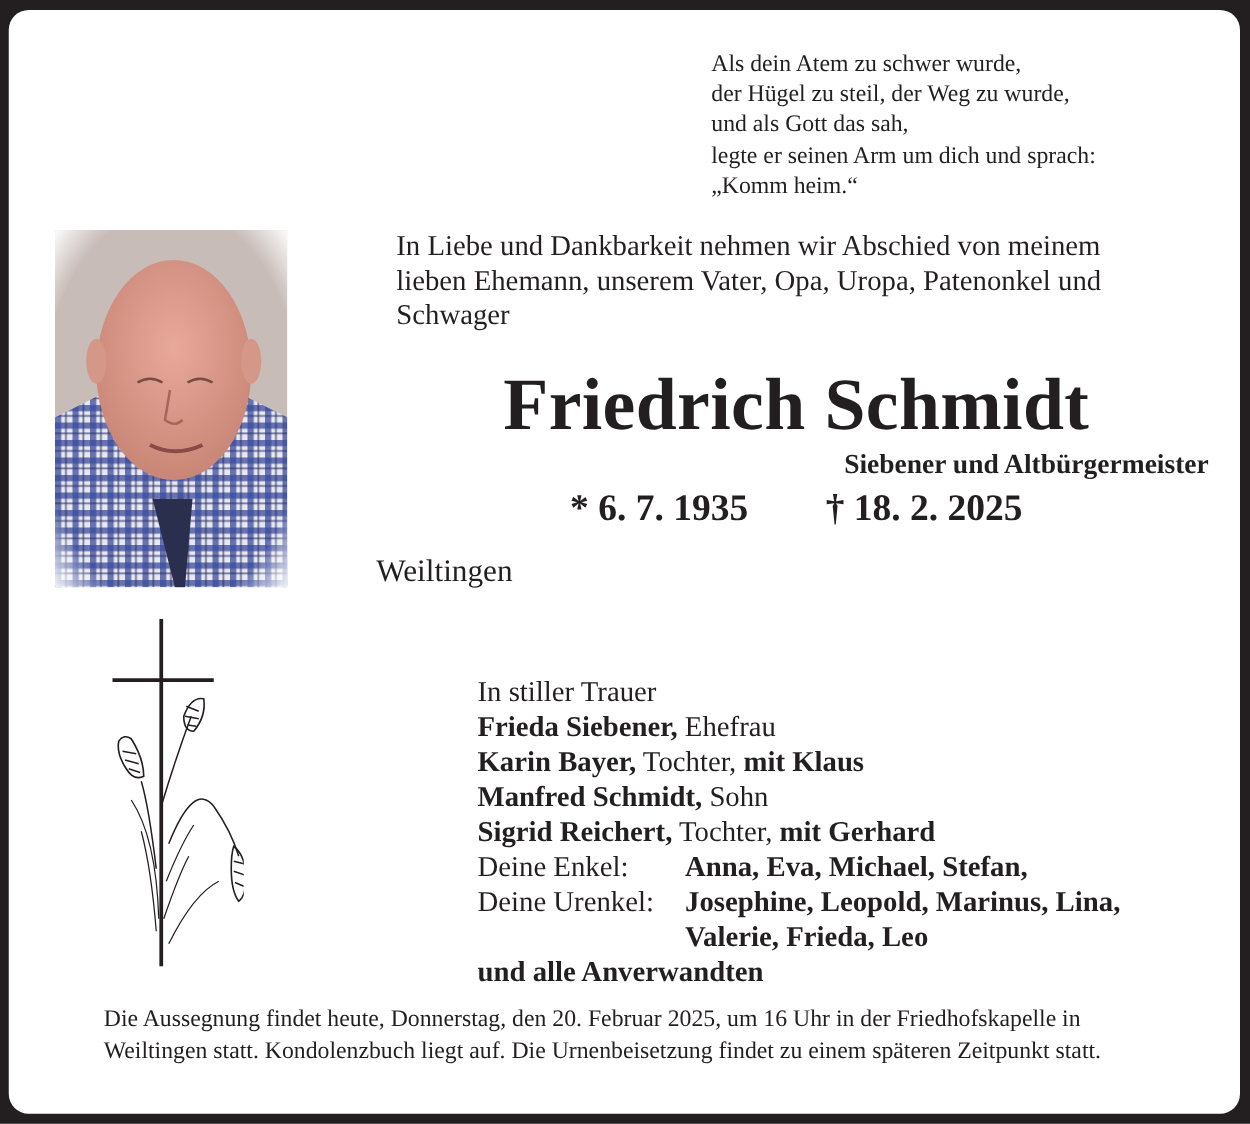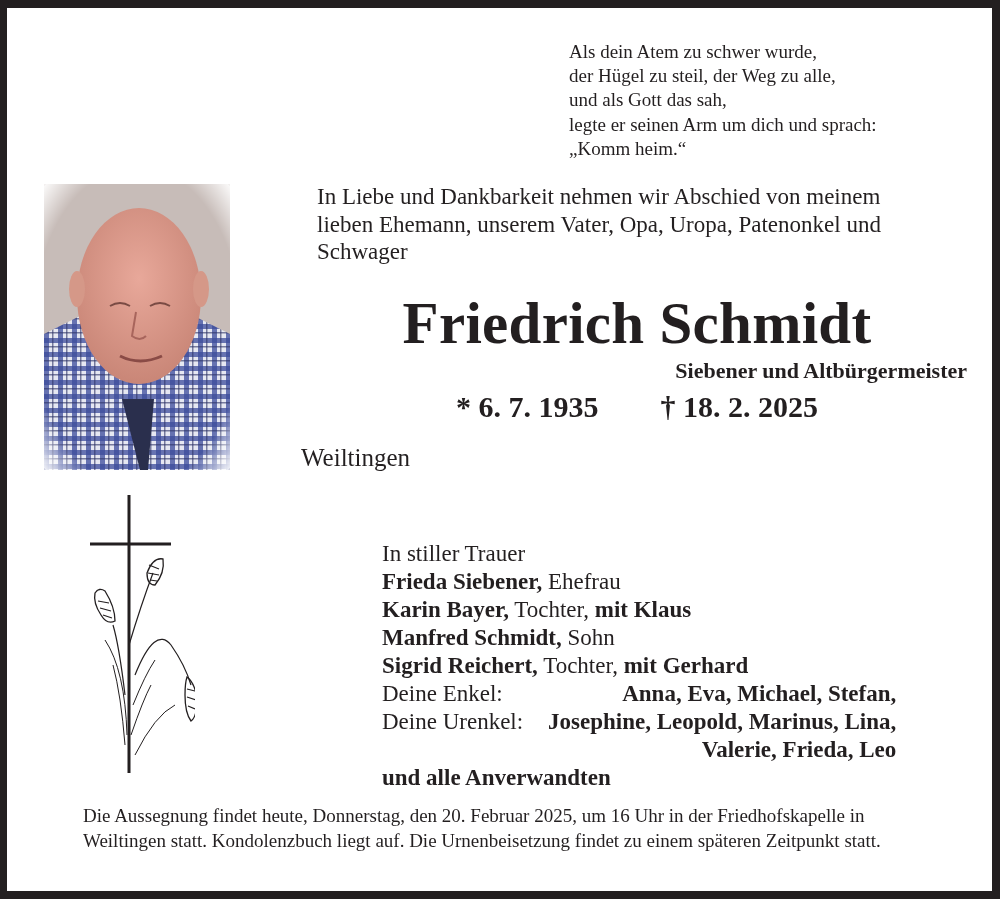--- a/index.html
+++ b/index.html
@@ -9,20 +9,21 @@
     position: relative;
     overflow: hidden;
     font-family: "Liberation Serif", "DejaVu Serif", serif;
     color: #231f20;
   }
   .page {
     position: absolute;
     left: 7px; top: 8px;
     width: 985px; height: 883px;
     background: #ffffff;
+    border-radius: 16px;
   }
   .abs { position: absolute; }
   .poem {
     left: 562px; top: 32px;
     font-size: 19px; line-height: 24.2px;
   }
   .poem div { white-space: nowrap; }
   .photo {
     left: 37px; top: 176px;
     width: 186px; height: 286px;
@@ -61,38 +62,38 @@
   .cross {
     left: 78px; top: 487px;
     width: 110px; height: 280px;
   }
   .mourners {
     left: 375px; top: 494px;
     font-size: 23px; line-height: 28px; margin-top: 38px;
   }
   .mourners .row { white-space: nowrap; height: 28px; }
   .mourners b { font-weight: bold; }
-  .grid-row { display: flex; white-space: nowrap; height: 28px; justify-content: space-between; }
+  .grid-row { display: flex; white-space: nowrap; height: 28px; }
   .grid-row .lbl { width: 166px; flex: none; }
   .grid-row .val { font-weight: bold; }
   .footer {
     left: 36px; top: 796px;
     width: 930px;
     font-size: 19px; line-height: 24.5px;
   }
   .footer div { white-space: nowrap; margin-left: 40px; }
 </style>
 </head>
 <body>
 
 <div class="page">
 
   <div class="abs poem">
     <div>Als dein Atem zu schwer wurde,</div>
-    <div>der Hügel zu steil, der Weg zu alle,</div>
+    <div>der Hügel zu steil, der Weg zu wurde,</div>
     <div>und als Gott das sah,</div>
     <div>legte er seinen Arm um dich und sprach:</div>
     <div>„Komm heim.“</div>
   </div>
 
   <div class="abs photo" title="Portrait photo of Friedrich Schmidt in blue checkered shirt">
     <svg width="186" height="286" viewBox="0 0 186 286" xmlns="http://www.w3.org/2000/svg">
       <defs>
         <radialGradient id="vign" cx="50%" cy="50%" r="70%">
           <stop offset="80%" stop-color="#ffffff" stop-opacity="0"></stop>

